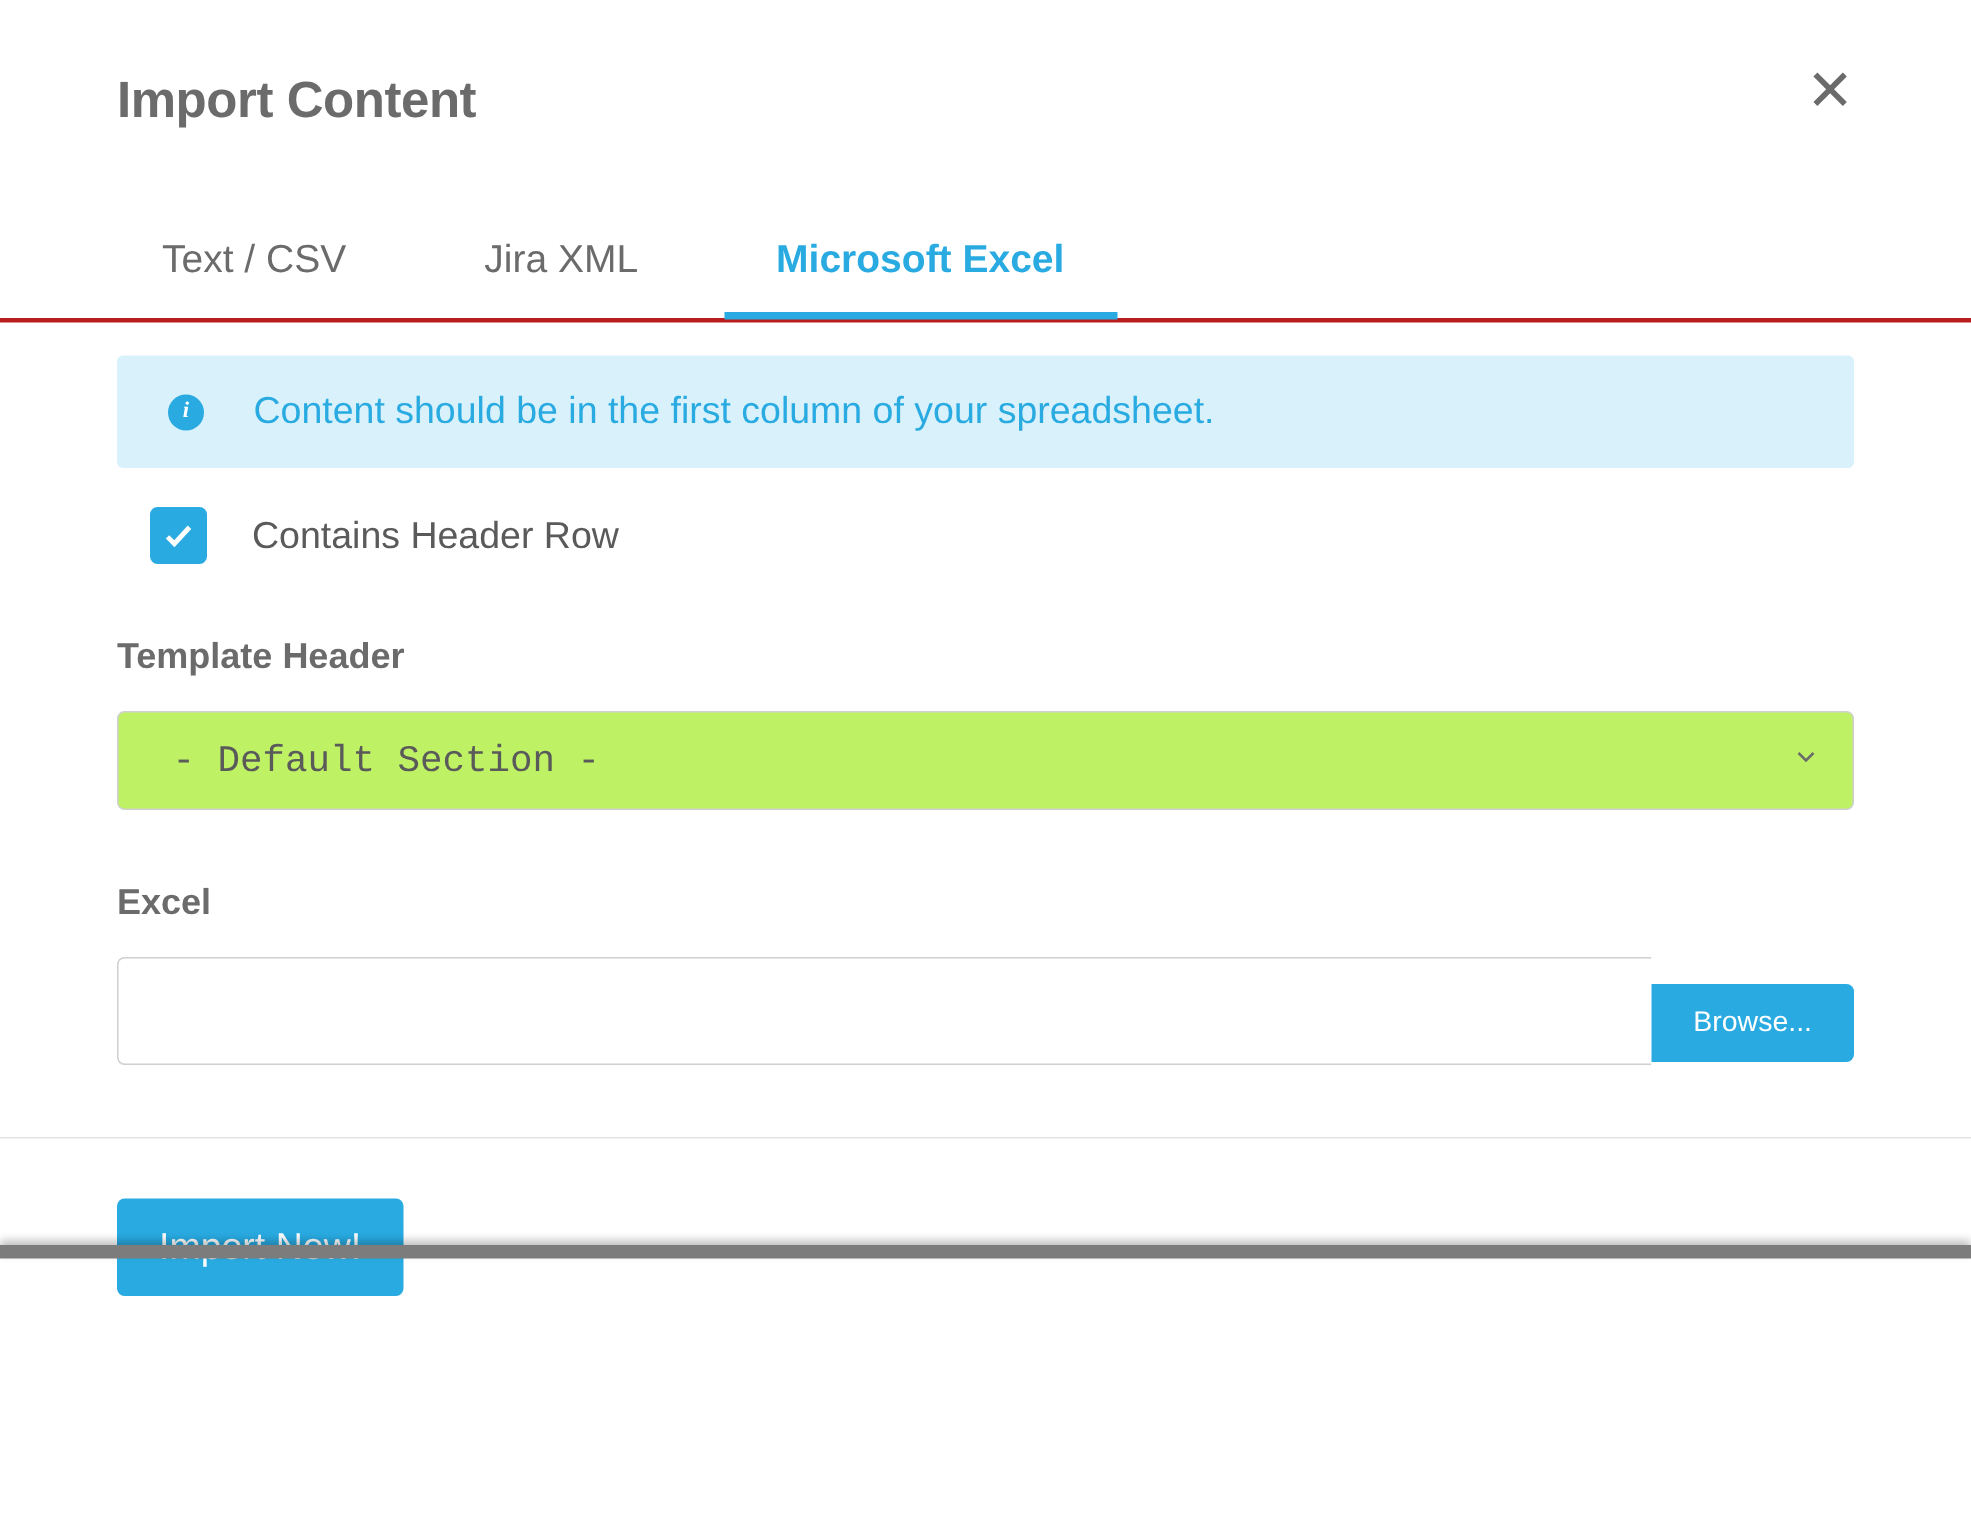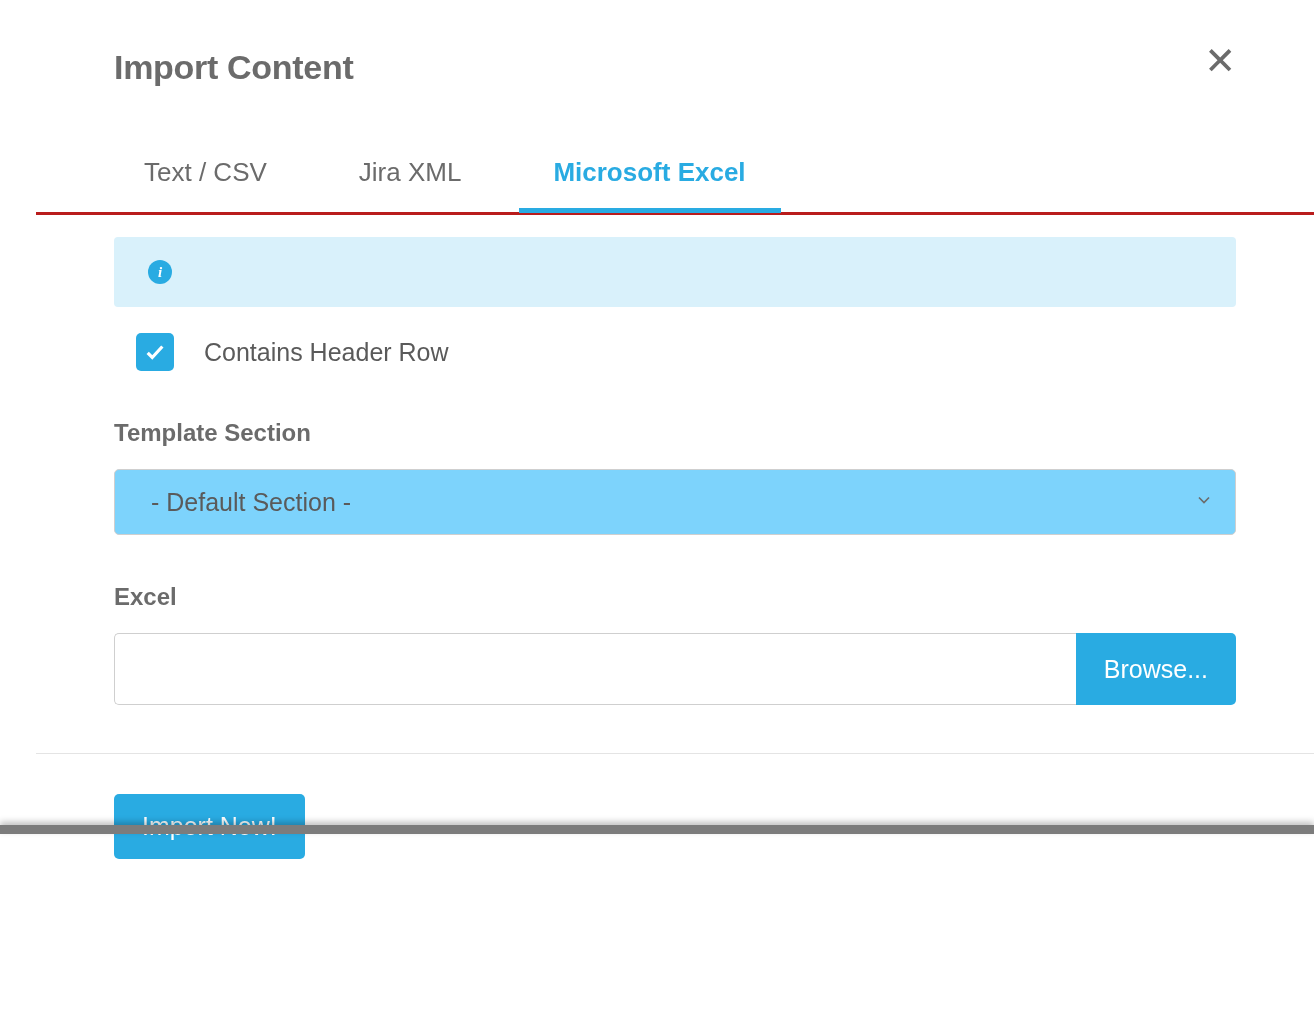--- a/index.html
+++ b/index.html
@@ -12,21 +12,20 @@
       background: #ffffff;
       color: #333;
       width: 1314px;
       height: 1026px;
       position: relative;
     }
     .dialog {
       position: relative;
       width: 100%;
       background: #ffffff;
-      padding-left: 36px;
     }
     .dialog-header {
       padding: 48px 78px 20px 78px;
       display: flex;
       justify-content: space-between;
       align-items: flex-start;
     }
     .dialog-title {
       font-size: 34px;
       font-weight: 600;
@@ -137,25 +136,26 @@
       position: relative;
     }
     .select-field {
       width: 100%;
       height: 66px;
       border: 1px solid #cfcfcf;
       border-radius: 5px;
       padding: 0 40px 0 36px;
       font-size: 25px;
       color: #5a5a5a;
-      background: #7dd3fc;
+      background: #bef264;
       appearance: none;
       cursor: pointer;
       display: flex;
       align-items: center;
+      font-family: Liberation Mono, monospace;
     }
     .select-chevron {
       position: absolute;
       right: 22px;
       top: 50%;
       transform: translateY(-50%);
       pointer-events: none;
     }
     .select-chevron svg {
       width: 20px;
@@ -173,28 +173,29 @@
       height: 72px;
       border: 1px solid #cfcfcf;
       border-right: none;
       border-radius: 5px 0 0 5px;
       padding: 0 20px;
       font-size: 25px;
       color: #5a5a5a;
       background: #ffffff;
     }
     .browse-btn {
-      height: 72px;
+      height: 52px;
       padding: 0 28px;
       background: #29abe2;
       color: #ffffff;
-      font-size: 25px;
+      font-size: 19px;
       border: none;
       border-radius: 0 5px 5px 0;
       cursor: pointer;
+      margin-top: 18px;
     }
     .footer-divider {
       border-top: 1px solid #e4e4e4;
       margin-top: 18px;
     }
     .footer-section {
       padding: 40px 78px 40px 78px;
     }
     .import-btn {
       background: #29abe2;
@@ -228,32 +229,33 @@
   <div class="tabs-row">
     <div class="tab">Text / CSV</div>
     <div class="tab">Jira XML</div>
     <div class="tab active">Microsoft Excel</div>
   </div>
 
   <div class="body-section">
 
     <div class="info-banner">
       <div class="info-icon-circle">i</div>
+      <div class="info-text">Content should be in the first column of your spreadsheet.</div>
     </div>
 
     <div class="checkbox-row">
       <div class="checkbox-box">
         <svg viewBox="0 0 24 24">
             <polyline points="4 13 9 18 20 6"></polyline>
           </svg>
       </div>
       <div class="checkbox-label">Contains Header Row</div>
     </div>
 
-    <div class="field-label">Template Section</div>
+    <div class="field-label">Template Header</div>
     <div class="select-wrap">
       <div class="select-field">
         <span>- Default Section -</span>
       </div>
       <div class="select-chevron">
         <svg viewBox="0 0 24 24">
             <polyline points="6 9 12 15 18 9"></polyline>
           </svg>
       </div>
     </div>

